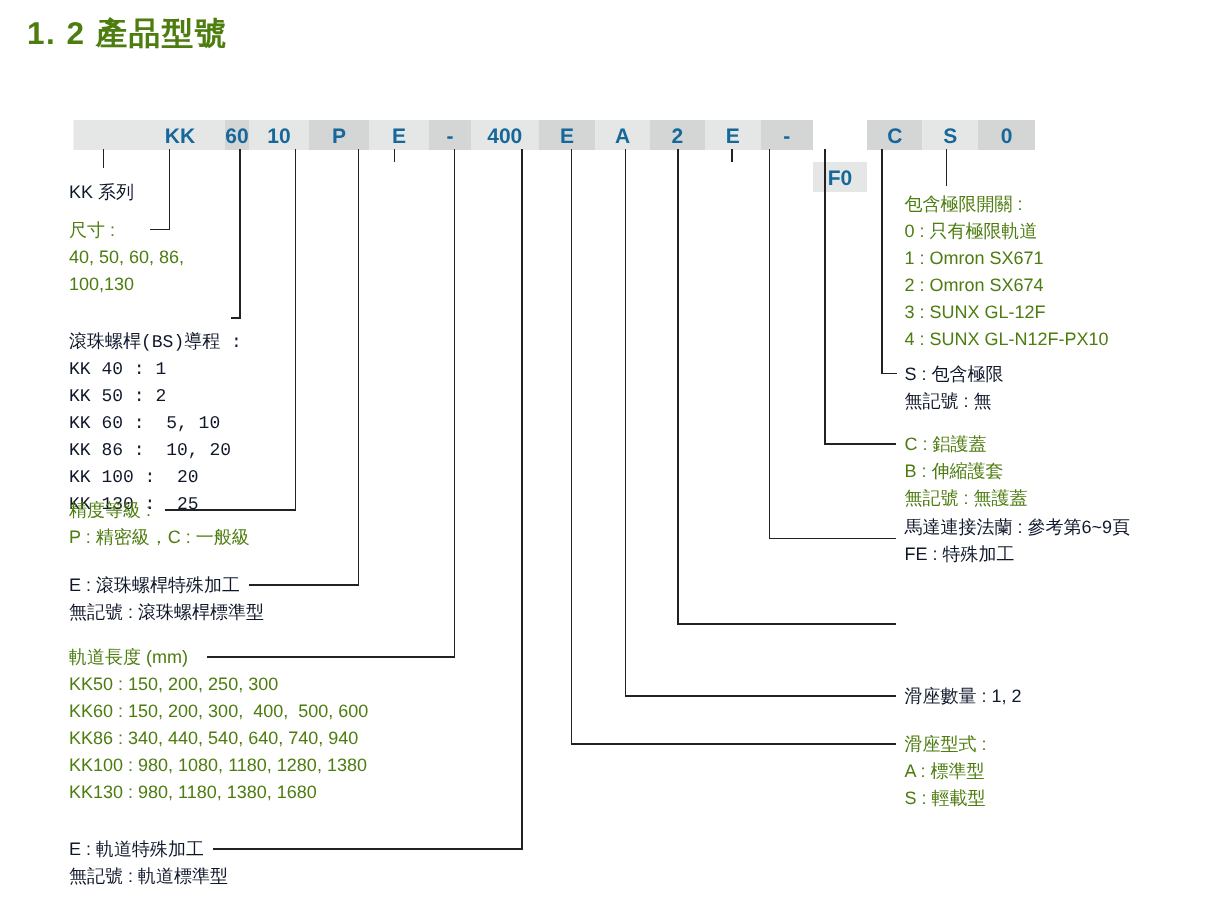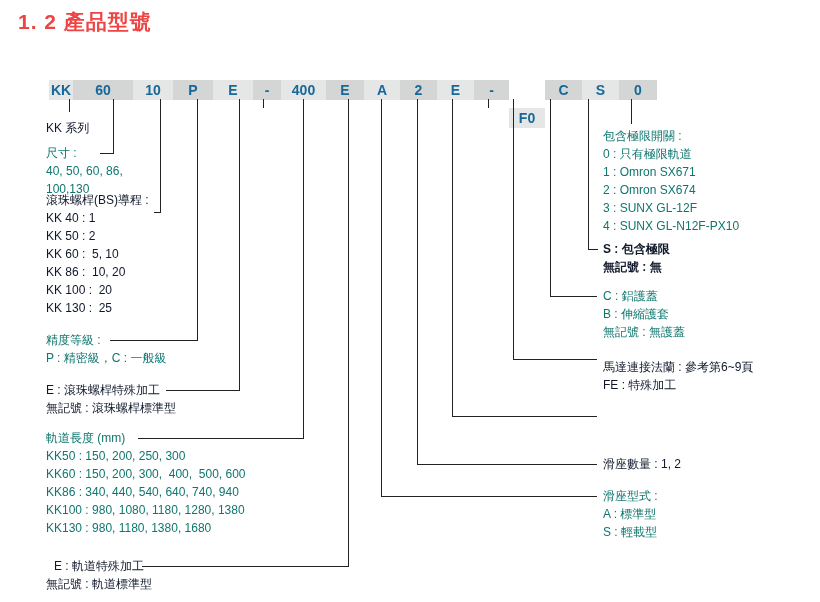--- a/index.html
+++ b/index.html
@@ -2,45 +2,45 @@
 <html><head>
 <meta charset="utf-8">
 <style>
   html,body { margin:0; padding:0; background:#fff; }
   .page {
     position:relative; width:820px; height:602px; background:#ffffff;
     font-family:"Liberation Sans", sans-serif; overflow:hidden;
   }
   .title {
     position:absolute; left:18px; top:8px;
-    font-size:21px; font-weight:bold; color:#ef4444; letter-spacing:1px;
+    font-size:21px; font-weight:bold; color:#4d7c0f; letter-spacing:1px;
   }
   .code-row { position:absolute; left:49px; top:80px; height:20px; display:flex; }
   .seg {
     display:flex; align-items:center; justify-content:center;
     font-size:14px; font-weight:bold; color:#17689a; height:20px;
   }
   .seg-light { background:#e5e6e6; }
   .seg-dark  { background:#d4d5d5; }
   .connectors { position:absolute; left:0; top:0; }
   .ann { position:absolute; font-size:12px; line-height:18px; }
   .ann div { white-space:pre; }
-  .t-blue { color:#0f766e; }
+  .t-blue { color:#4d7c0f; }
   .t-dark { color:#0f172a; }
 </style>
 </head>
 <body>
 
 <div class="page">
 
   <div class="title">1. 2 產品型號</div>
 
   <div class="code-row">
-      <div class="seg seg-light" style="width: 24px;">KK</div>
-      <div class="seg seg-dark" style="width: 60px;">60</div>
+      <div class="seg seg-light" style="width: 60px; padding-left: 41px;">KK</div>
+      <div class="seg seg-dark" style="width: 16px;">60</div>
       <div class="seg seg-light" style="width: 40px;">10</div>
       <div class="seg seg-dark" style="width: 40px;">P</div>
       <div class="seg seg-light" style="width: 40px;">E</div>
       <div class="seg seg-dark" style="width: 28px;">-</div>
       <div class="seg seg-light" style="width: 45px; text-align: right;">400</div>
       <div class="seg seg-dark" style="width: 38px;">E</div>
       <div class="seg seg-light" style="width: 36px;">A</div>
       <div class="seg seg-dark" style="width: 37px;">2</div>
       <div class="seg seg-light" style="width: 37px;">E</div>
       <div class="seg seg-dark" style="width: 35px;">-</div>
@@ -70,21 +70,21 @@
   </svg>
 
   <div class="ann" style="left:46px; top:119px;">
       <div class="t-dark">KK 系列</div>
     </div>
   <div class="ann" style="left:46px; top:144px;">
       <div class="t-blue">尺寸 :</div>
       <div class="t-blue">40, 50, 60, 86,</div>
       <div class="t-blue">100,130</div>
     </div>
-  <div class="ann" style="left:46px; top:191px;">
+  <div class="ann" style="left:46px; top:219px;font-family:Liberation Mono, monospace;">
       <div class="t-dark">滾珠螺桿(BS)導程 :</div>
       <div class="t-dark">KK 40 : 1</div>
       <div class="t-dark">KK 50 : 2</div>
       <div class="t-dark">KK 60 :  5, 10</div>
       <div class="t-dark">KK 86 :  10, 20</div>
       <div class="t-dark">KK 100 :  20</div>
       <div class="t-dark">KK 130 :  25</div>
     </div>
   <div class="ann" style="left:46px; top:331px;">
       <div class="t-blue">精度等級 :</div>
@@ -95,43 +95,43 @@
       <div class="t-dark">無記號 : 滾珠螺桿標準型</div>
     </div>
   <div class="ann" style="left:46px; top:429px;">
       <div class="t-blue">軌道長度 (mm)</div>
       <div class="t-blue">KK50 : 150, 200, 250, 300</div>
       <div class="t-blue">KK60 : 150, 200, 300,  400,  500, 600</div>
       <div class="t-blue">KK86 : 340, 440, 540, 640, 740, 940</div>
       <div class="t-blue">KK100 : 980, 1080, 1180, 1280, 1380</div>
       <div class="t-blue">KK130 : 980, 1180, 1380, 1680</div>
     </div>
-  <div class="ann" style="left:46px; top:557px;text-align:center;">
+  <div class="ann" style="left:46px; top:557px;">
       <div class="t-dark">E : 軌道特殊加工</div>
       <div class="t-dark">無記號 : 軌道標準型</div>
     </div>
 
   <div class="ann" style="left:603px; top:127px;">
       <div class="t-blue">包含極限開關 :</div>
       <div class="t-blue">0 : 只有極限軌道</div>
       <div class="t-blue">1 : Omron SX671</div>
       <div class="t-blue">2 : Omron SX674</div>
       <div class="t-blue">3 : SUNX GL-12F</div>
       <div class="t-blue">4 : SUNX GL-N12F-PX10</div>
     </div>
-  <div class="ann" style="left:603px; top:240px;font-weight:bold;">
+  <div class="ann" style="left:603px; top:240px;">
       <div class="t-dark">S : 包含極限</div>
       <div class="t-dark">無記號 : 無</div>
     </div>
   <div class="ann" style="left:603px; top:287px;">
       <div class="t-blue">C : 鋁護蓋</div>
       <div class="t-blue">B : 伸縮護套</div>
       <div class="t-blue">無記號 : 無護蓋</div>
     </div>
-  <div class="ann" style="left:603px; top:358px;">
+  <div class="ann" style="left:603px; top:342px;">
       <div class="t-dark">馬達連接法蘭 : 參考第6~9頁</div>
       <div class="t-dark">FE : 特殊加工</div>
     </div>
   <div class="ann" style="left:603px; top:455px;">
       <div class="t-dark">滑座數量 : 1, 2</div>
     </div>
   <div class="ann" style="left:603px; top:487px;">
       <div class="t-blue">滑座型式 :</div>
       <div class="t-blue">A : 標準型</div>
       <div class="t-blue">S : 輕載型</div>

